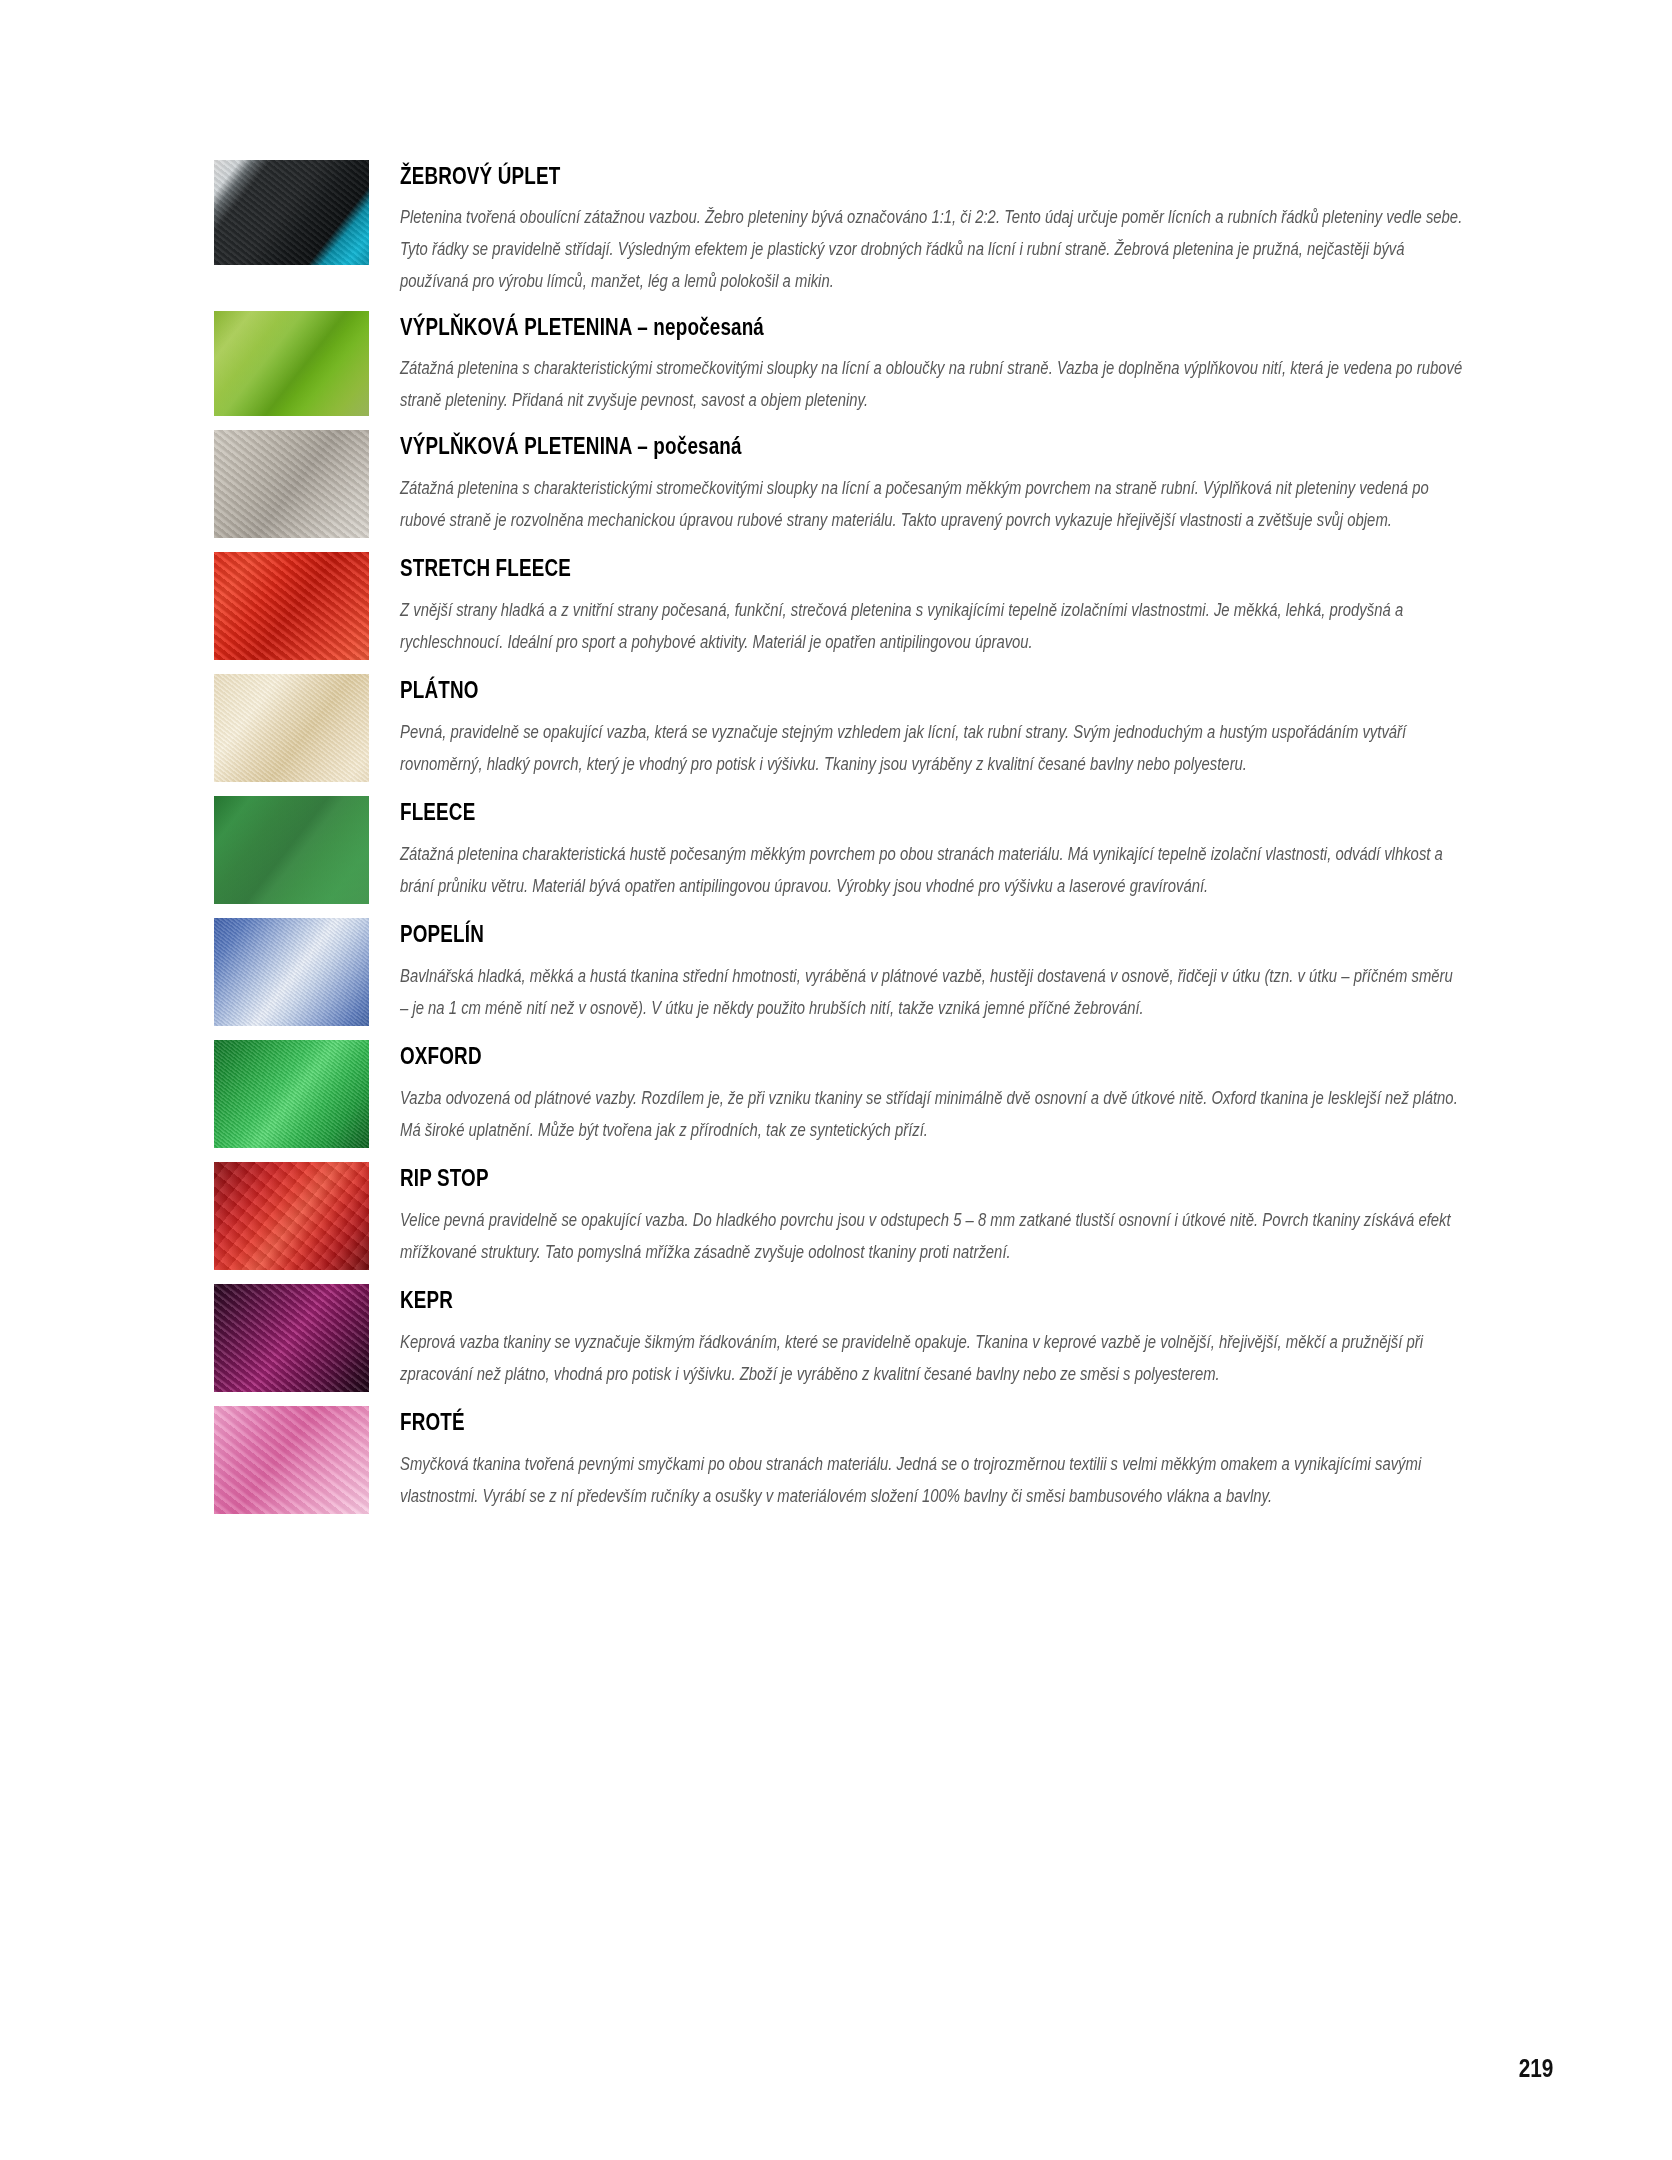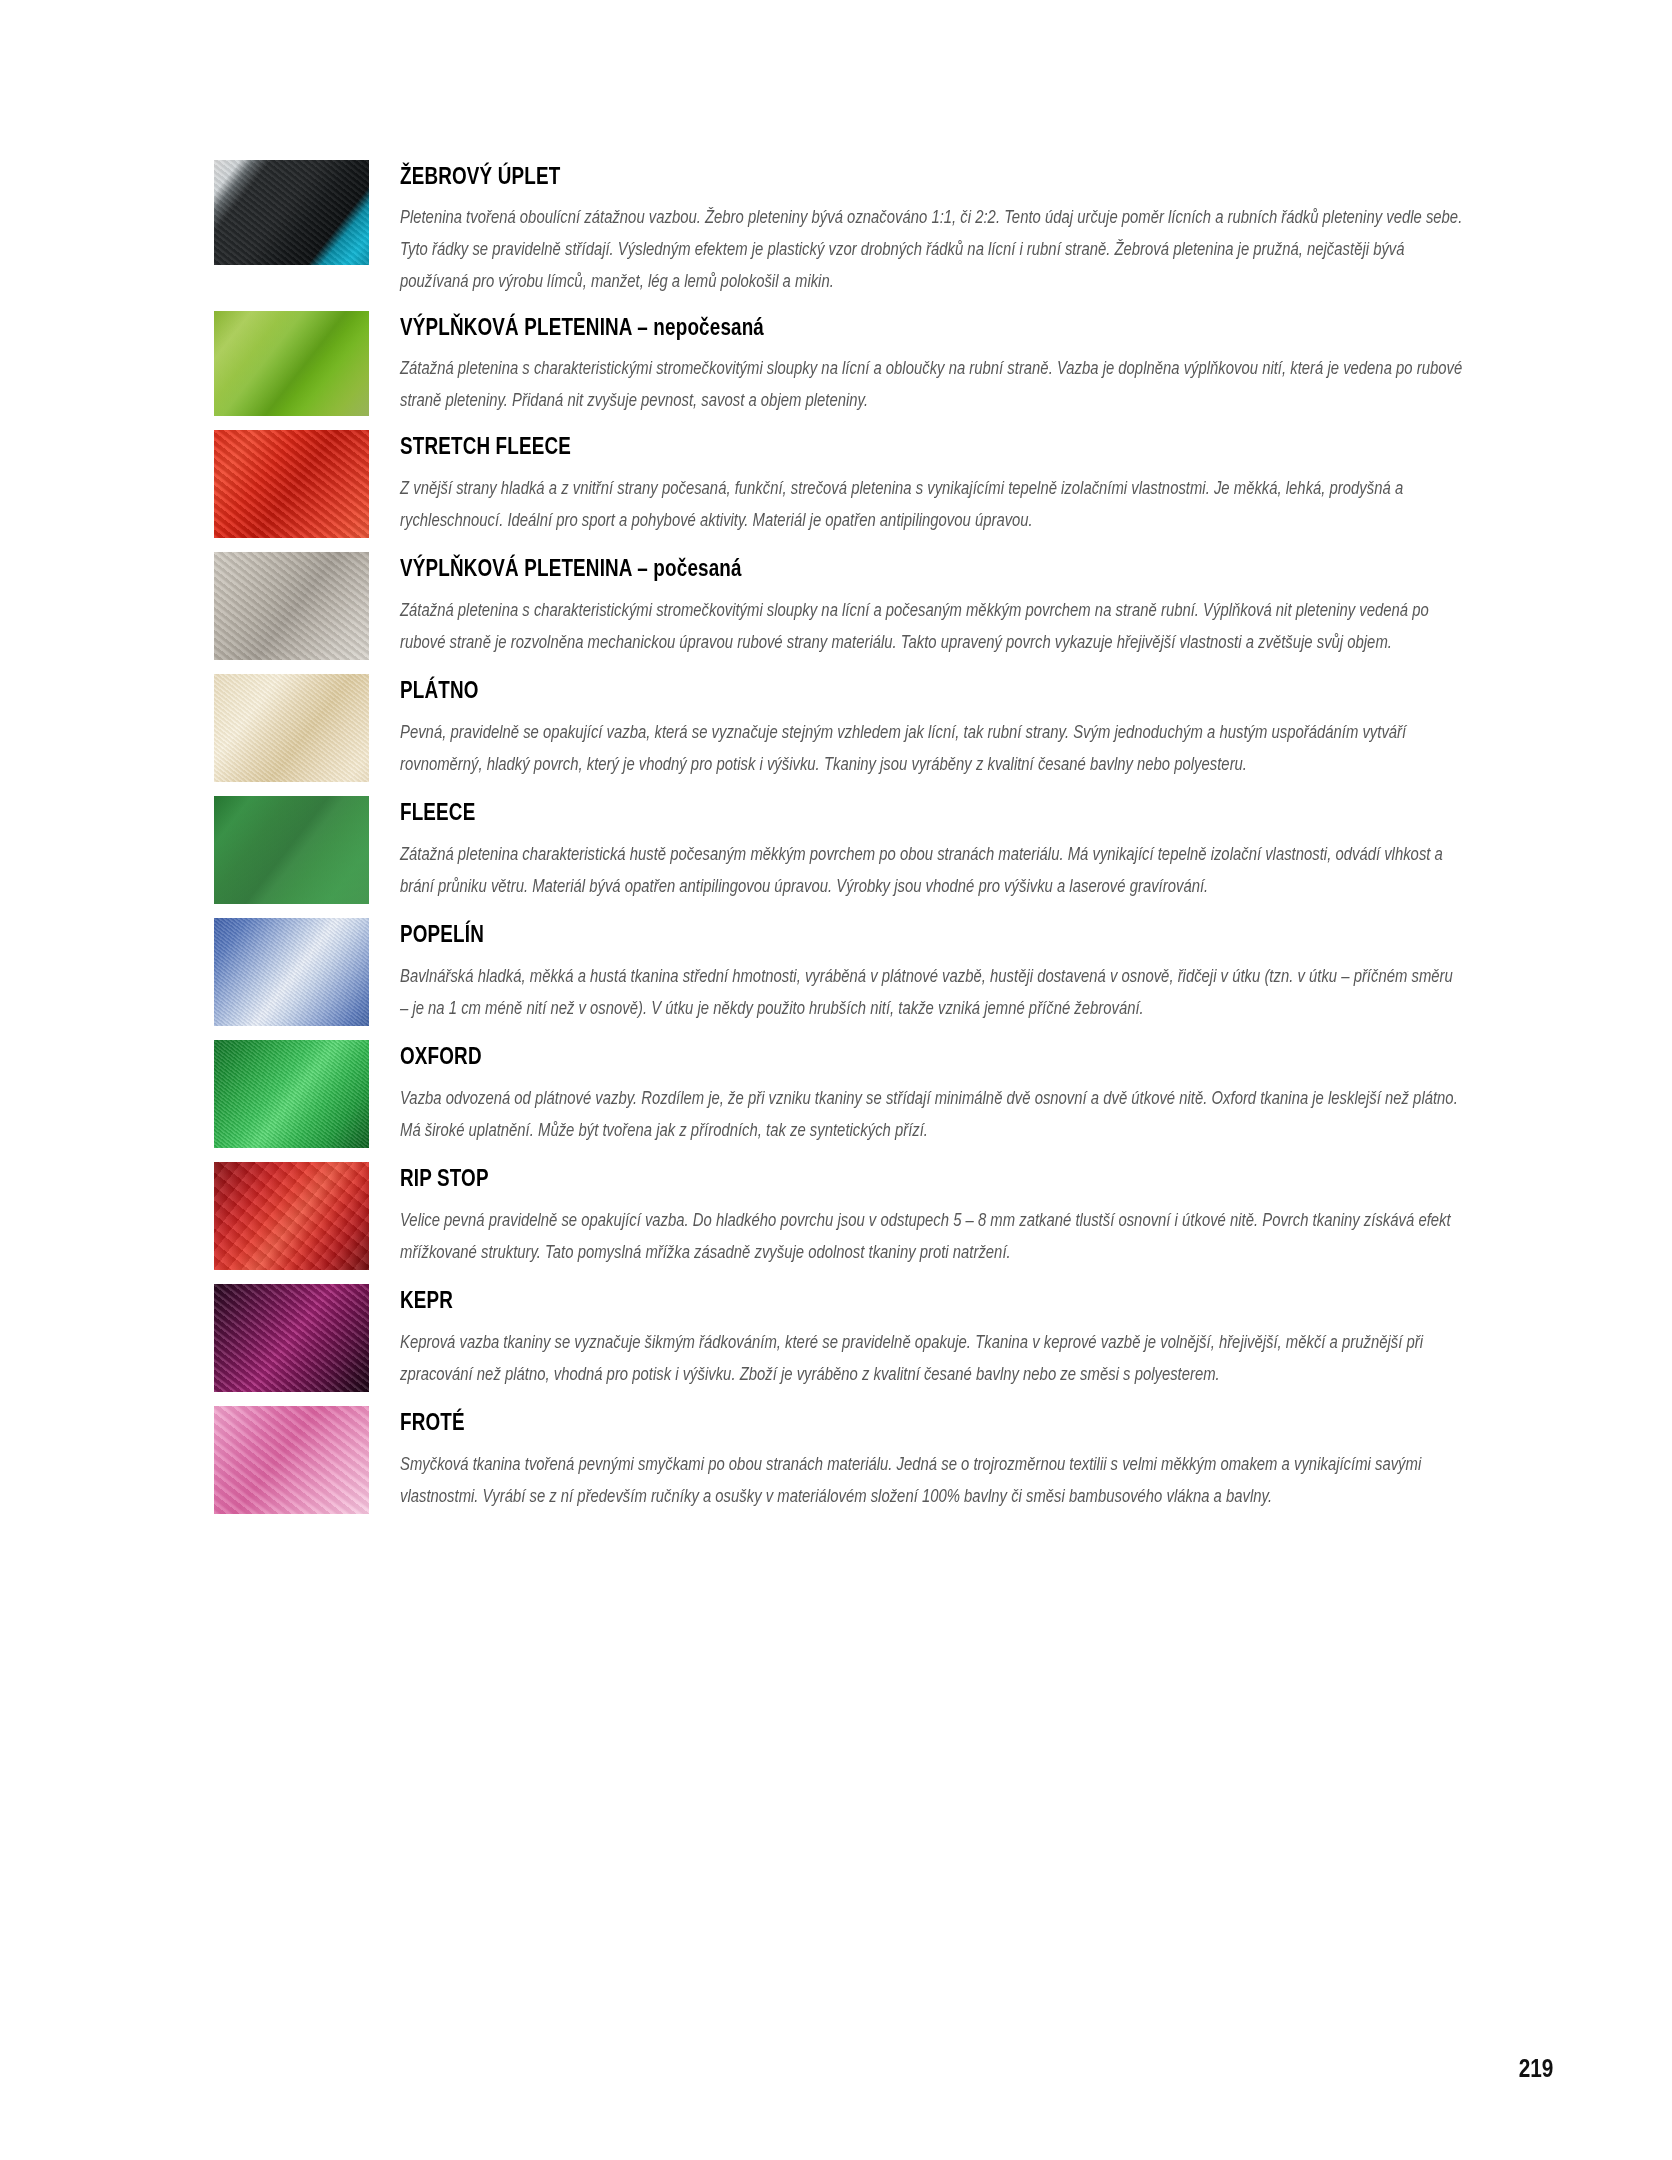--- a/index.html
+++ b/index.html
@@ -249,31 +249,31 @@
         </div>
       </div>
       <div class="entry">
         <div class="swatch sw-green-bright"></div>
         <div class="entry-body">
           <h2 class="entry-title">VÝPLŇKOVÁ PLETENINA – nepočesaná</h2>
           <p class="entry-desc">Zátažná pletenina s charakteristickými stromečkovitými sloupky na lícní a obloučky na rubní straně. Vazba je doplněna výplňkovou nití, která je vedena po rubové straně pleteniny. Přidaná nit zvyšuje pevnost, savost a objem pleteniny.</p>
         </div>
       </div>
       <div class="entry">
+        <div class="swatch sw-grey-melange"></div>
+        <div class="entry-body">
+          <h2 class="entry-title">VÝPLŇKOVÁ PLETENINA – počesaná</h2>
+          <p class="entry-desc">Zátažná pletenina s charakteristickými stromečkovitými sloupky na lícní a počesaným měkkým povrchem na straně rubní. Výplňková nit pleteniny vedená po rubové straně je rozvolněna mechanickou úpravou rubové strany materiálu. Takto upravený povrch vykazuje hřejivější vlastnosti a zvětšuje svůj objem.</p>
+        </div>
+      </div>
+      <div class="entry">
         <div class="swatch sw-red-fleece"></div>
         <div class="entry-body">
           <h2 class="entry-title">STRETCH FLEECE</h2>
           <p class="entry-desc">Z vnější strany hladká a z vnitřní strany počesaná, funkční, strečová pletenina s vynikajícími tepelně izolačními vlastnostmi. Je měkká, lehká, prodyšná a rychleschnoucí. Ideální pro sport a pohybové aktivity. Materiál je opatřen antipilingovou úpravou.</p>
-        </div>
-      </div>
-      <div class="entry">
-        <div class="swatch sw-grey-melange"></div>
-        <div class="entry-body">
-          <h2 class="entry-title">VÝPLŇKOVÁ PLETENINA – počesaná</h2>
-          <p class="entry-desc">Zátažná pletenina s charakteristickými stromečkovitými sloupky na lícní a počesaným měkkým povrchem na straně rubní. Výplňková nit pleteniny vedená po rubové straně je rozvolněna mechanickou úpravou rubové strany materiálu. Takto upravený povrch vykazuje hřejivější vlastnosti a zvětšuje svůj objem.</p>
         </div>
       </div>
       <div class="entry">
         <div class="swatch sw-canvas"></div>
         <div class="entry-body">
           <h2 class="entry-title">PLÁTNO</h2>
           <p class="entry-desc">Pevná, pravidelně se opakující vazba, která se vyznačuje stejným vzhledem jak lícní, tak rubní strany. Svým jednoduchým a hustým uspořádáním vytváří rovnoměrný, hladký povrch, který je vhodný pro potisk i výšivku. Tkaniny jsou vyráběny z kvalitní česané bavlny nebo polyesteru.</p>
         </div>
       </div>
       <div class="entry">

